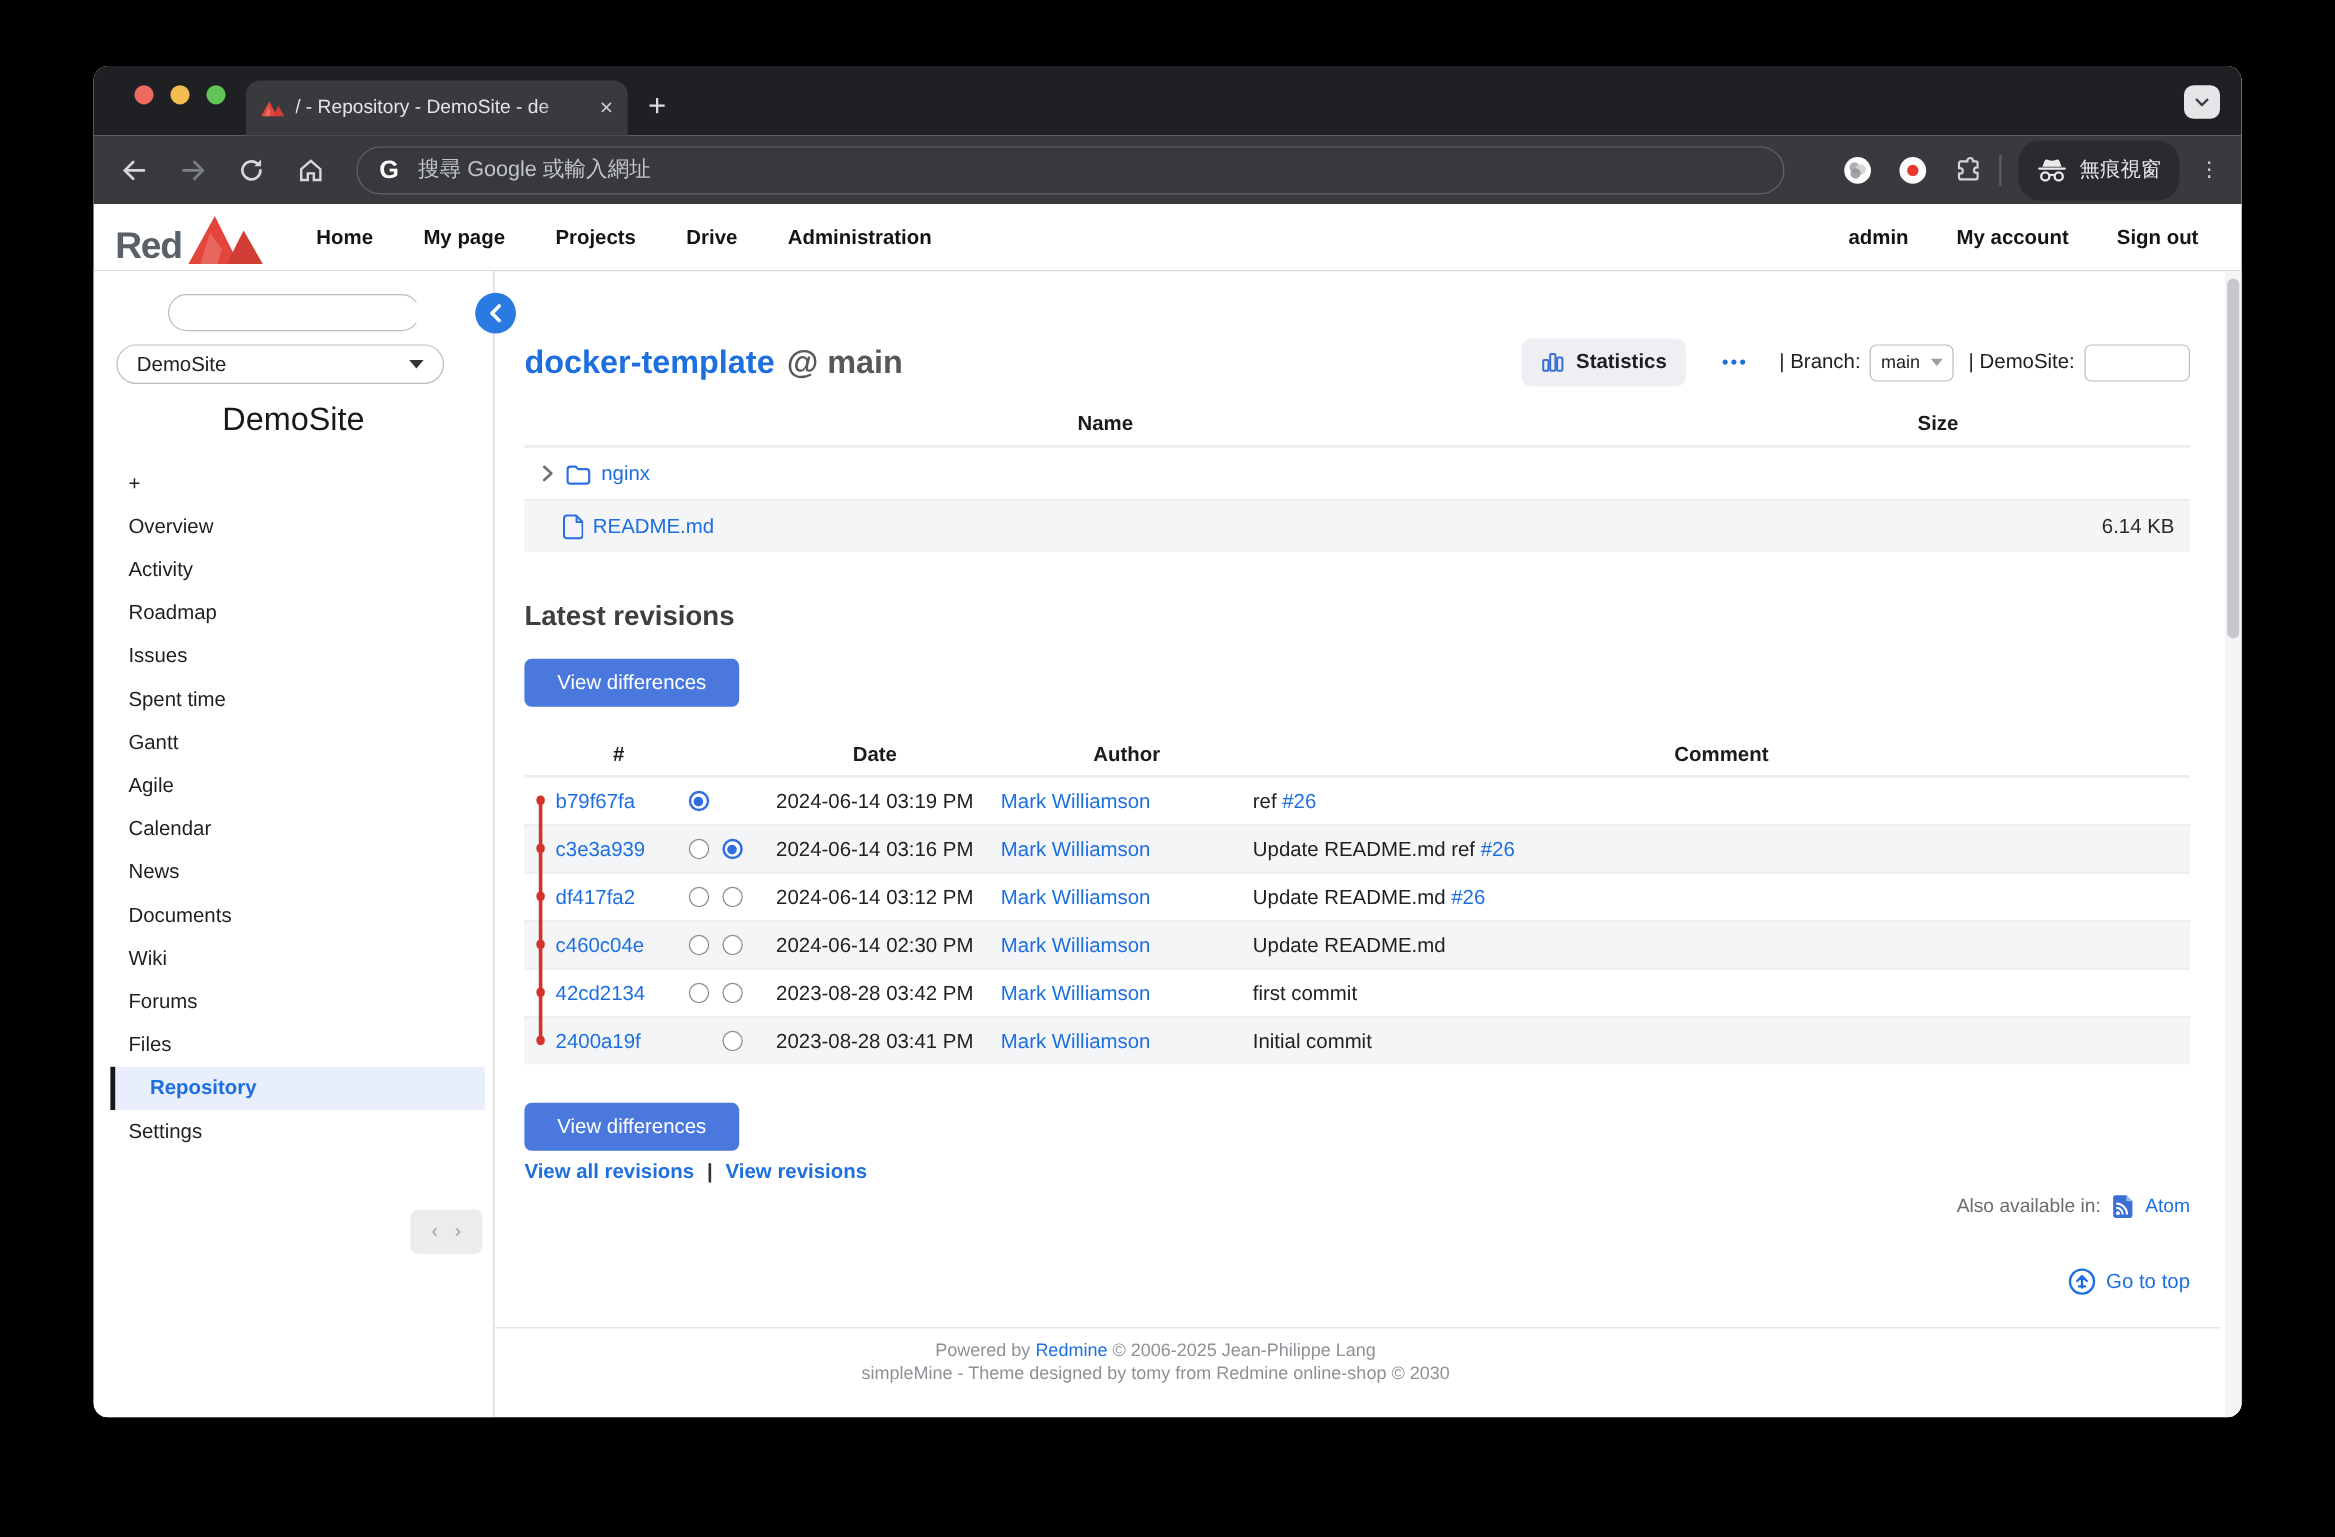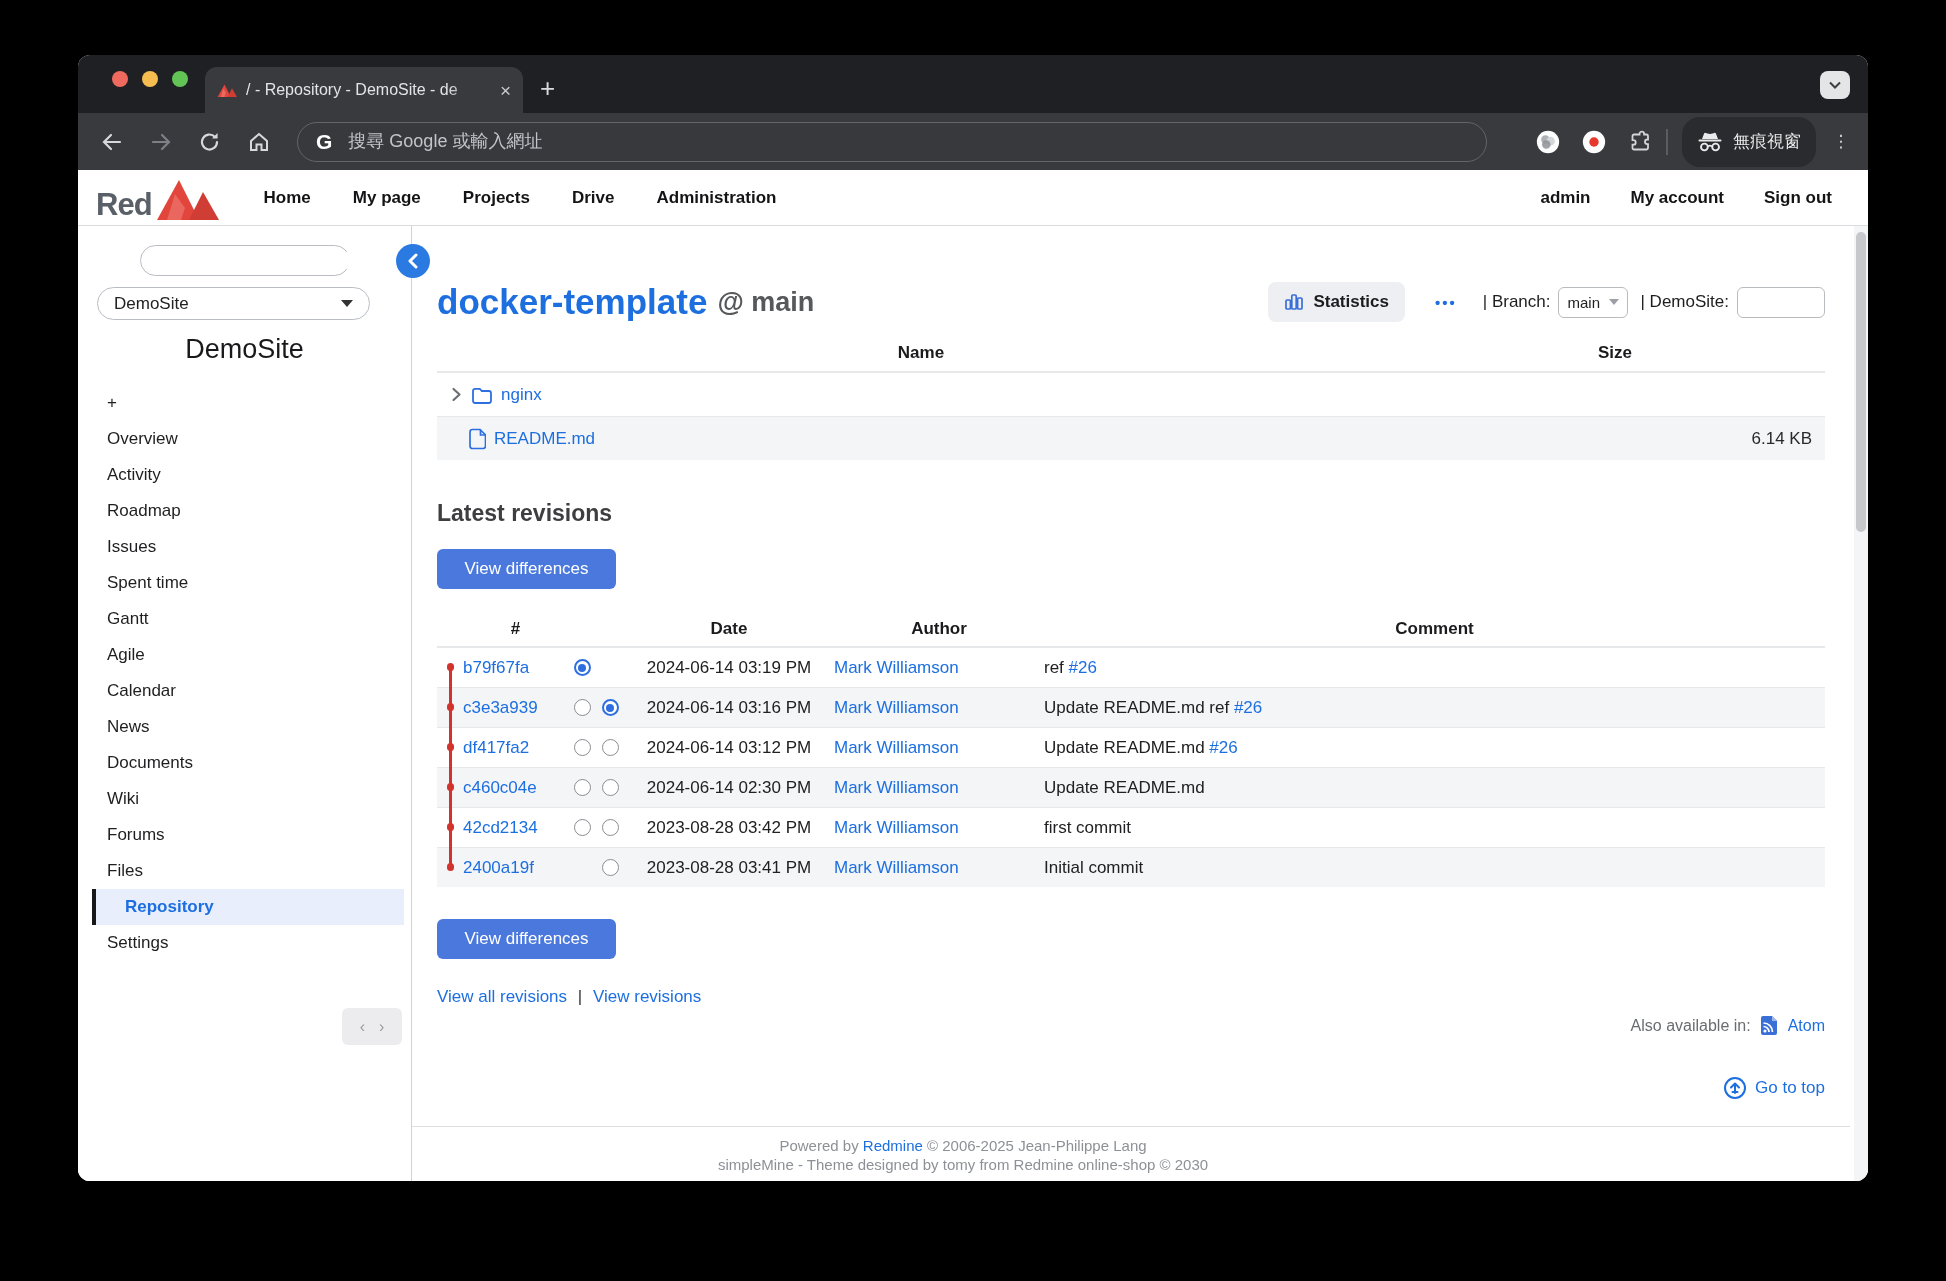--- a/index.html
+++ b/index.html
@@ -64,21 +64,21 @@
   .menu-item.active { margin:0 7px 0 14px; border-left:4px solid #18181b; 
                       background:#e8eefb; color:#1d6fe0; font-weight:bold; }
   .pager { position:absolute; top:782px; right:9px; width:60px; height:37px; background:#ececef; border-radius:6px;
            display:flex; align-items:center; justify-content:center; gap:14px; color:#9a9da1; font-size:16px; }
   .collapse-btn { position:absolute; left:318px; top:18px; width:34px; height:34px; border-radius:50%;
                   background:#2b7ae2; display:flex; align-items:center; justify-content:center; z-index:5; }
 
   
   .main { position:absolute; left:334px; top:0; right:14px; bottom:0; padding:0 29px 0 25px; overflow:hidden; }
   .title-row { margin-top:54px; height:44px; display:flex; align-items:center; }
-  .repo-title { color:#1d6fe0; font-size:35px; font-weight:bold; text-decoration:none; }
+  .repo-title { color:#1d6fe0; font-size:27px; font-weight:bold; text-decoration:none; }
   .repo-branch { color:#57585a; font-size:27px; font-weight:bold; margin-left:10px; }
   .title-controls { margin-left:auto; display:flex; align-items:center; }
   .stats-btn { height:40px; background:#edeff2; border-radius:8px; display:flex; align-items:center; gap:9px;
                padding:0 16px; font-size:17px; font-weight:bold; color:#1d1d1f; }
   .more-btn { color:#1d6fe0; font-size:15px; letter-spacing:2px; font-weight:bold; margin:0 26px 0 30px; }
   .ctl-label { font-size:17px; color:#1d1d1f; }
   .branch-select { margin:0 12px 0 8px; width:70px; height:31px; border:1px solid #b9bcbf; border-radius:6px;
                    display:flex; align-items:center; padding:0 8px; font-size:15px; color:#222; }
   .branch-select .sel-caret { margin-left:auto; width:0; height:0; border-left:5px solid transparent;
                    border-right:5px solid transparent; border-top:6px solid #9aa0a6; }
@@ -119,21 +119,21 @@
   .rt-row.alt { background:#f4f5f7; }
   .rt-row .col-date { color:#212123; }
   .rt-row .col-comment { color:#212123; }
   .radio { width:17px; height:17px; border-radius:50%; border:1.5px solid #8a8d91; background:#fff; }
   .radio.checked { border:2px solid #2e6ee0; position:relative; }
   .radio.checked::after { content:""; position:absolute; left:2.5px; top:2.5px; width:8px; height:8px;
                           border-radius:50%; background:#2e6ee0; }
   .graph-line { position:absolute; left:12px; width:2.5px; background:#d0342c; top:56px; height:200px; }
   .graph-dot { position:absolute; left:9.5px; width:7.5px; height:7.5px; border-radius:50%; background:#d0342c; }
 
-  .rev-links { margin-top:28px; font-size:17px; }
+  .rev-links { margin-top:8px; font-size:17px;font-weight:bold; }
   .rev-links .pipe { color:#333; margin:0 6px; }
   .also-row { margin-top:8px; display:flex; justify-content:flex-end; align-items:center; gap:8px;
               font-size:16px; color:#6a6d70; }
   .gototop-row { margin-top:40px; display:flex; justify-content:flex-end; align-items:center; gap:8px; font-size:17px; }
 
   .footer-rule { margin:26px -25px 0 -25px; border-top:1px solid #dcdee1; }
   .footer-text { width:1052px; text-align:center; padding-top:9px; font-size:15px; color:#8d9196; line-height:19px; }
 
   .scrollbar { position:absolute; right:0; top:0; bottom:0; width:14px; background:#f4f5f6; }
   .scroll-thumb { position:absolute; left:2px; right:2px; top:6px; height:300px; background:#c6c8cb; border-radius:6px; }

